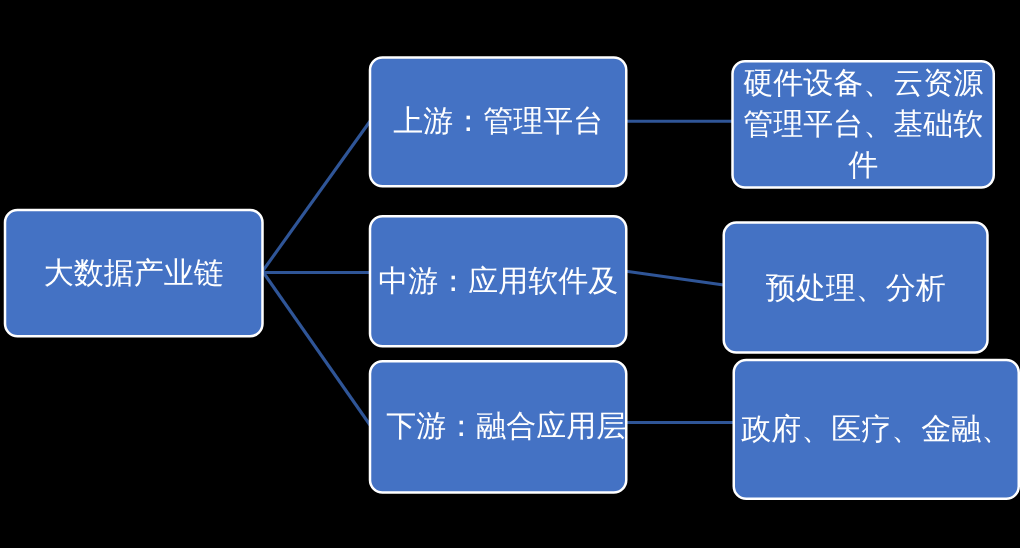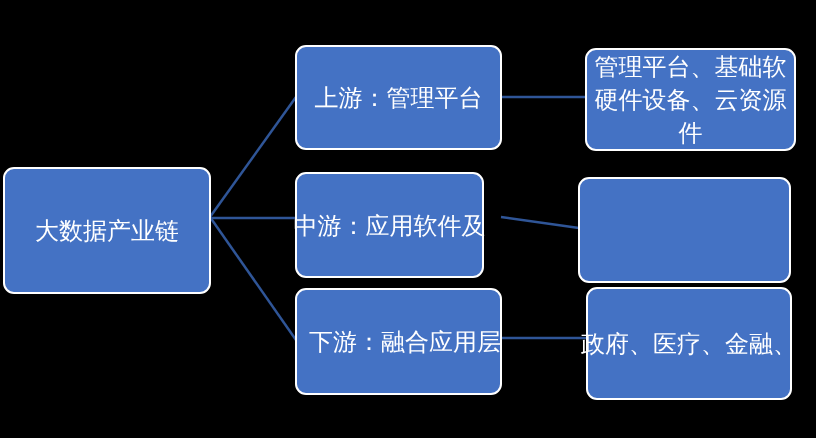--- a/index.html
+++ b/index.html
@@ -35,27 +35,27 @@
     align-items: center;
     justify-content: center;
     font-size: 24px;
     line-height: 33px;
     text-align: center;
   }
   .node .ln {
     white-space: nowrap;
   }
   
-  #node-root        { left: 3px;   top: 167px; width: 208px; height: 127px; }
+  #node-root        { left: 3px;   top: 167px; width: 208px; height: 103px; }
   #node-upstream    { left: 295px; top: 45px;  width: 207px; height: 105px; }
-  #node-midstream   { left: 295px; top: 172px; width: 189px; height: 106px; }
+  #node-midstream   { left: 295px; top: 172px; width: 207px; height: 106px; }
   #node-downstream  { left: 295px; top: 288px; width: 207px; height: 107px; padding-left: 13px; }
   #node-upstream-detail   { left: 585px; top: 48px;  width: 211px; height: 103px; }
   #node-midstream-detail  { left: 578px; top: 177px; width: 213px; height: 106px; }
-  #node-downstream-detail { left: 586px; top: 287px; width: 206px; height: 113px; }
+  #node-downstream-detail { left: 586px; top: 287px; width: 230px; height: 113px; }
 </style>
 </head>
 <body>
 
 <div class="canvas">
 
   <svg class="connector-layer" viewBox="0 0 816 438" xmlns="http://www.w3.org/2000/svg">
     <line x1="210" y1="217" x2="296" y2="97" stroke-width="2.5" stroke="#2F5597"></line>
     <line x1="210" y1="218" x2="296" y2="218" stroke-width="2.5" stroke="#2F5597"></line>
     <line x1="210" y1="217" x2="296" y2="340" stroke-width="2.5" stroke="#2F5597"></line>
@@ -74,25 +74,26 @@
 
   <div class="node" id="node-midstream">
     <div class="ln">中游：应用软件及</div>
   </div>
 
   <div class="node" id="node-downstream">
     <div class="ln">下游：融合应用层</div>
   </div>
 
   <div class="node" id="node-upstream-detail">
+    <div class="ln">硬件设备、云资源</div>
     <div class="ln">管理平台、基础软</div>
-    <div class="ln">硬件设备、云资源</div>
     <div class="ln">件</div>
   </div>
 
   <div class="node" id="node-midstream-detail">
+    <div class="ln">预处理、分析</div>
   </div>
 
   <div class="node" id="node-downstream-detail">
     <div class="ln">政府、医疗、金融、</div>
   </div>
 
 </div>
 
 </body></html>

